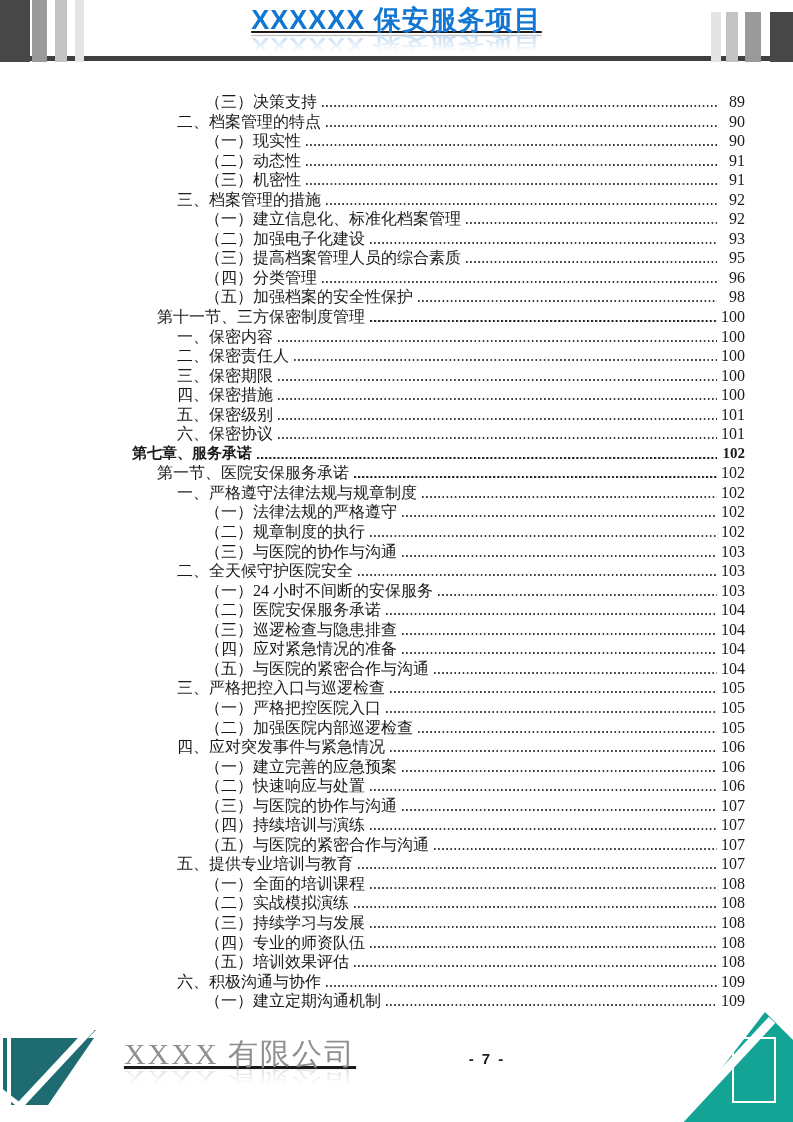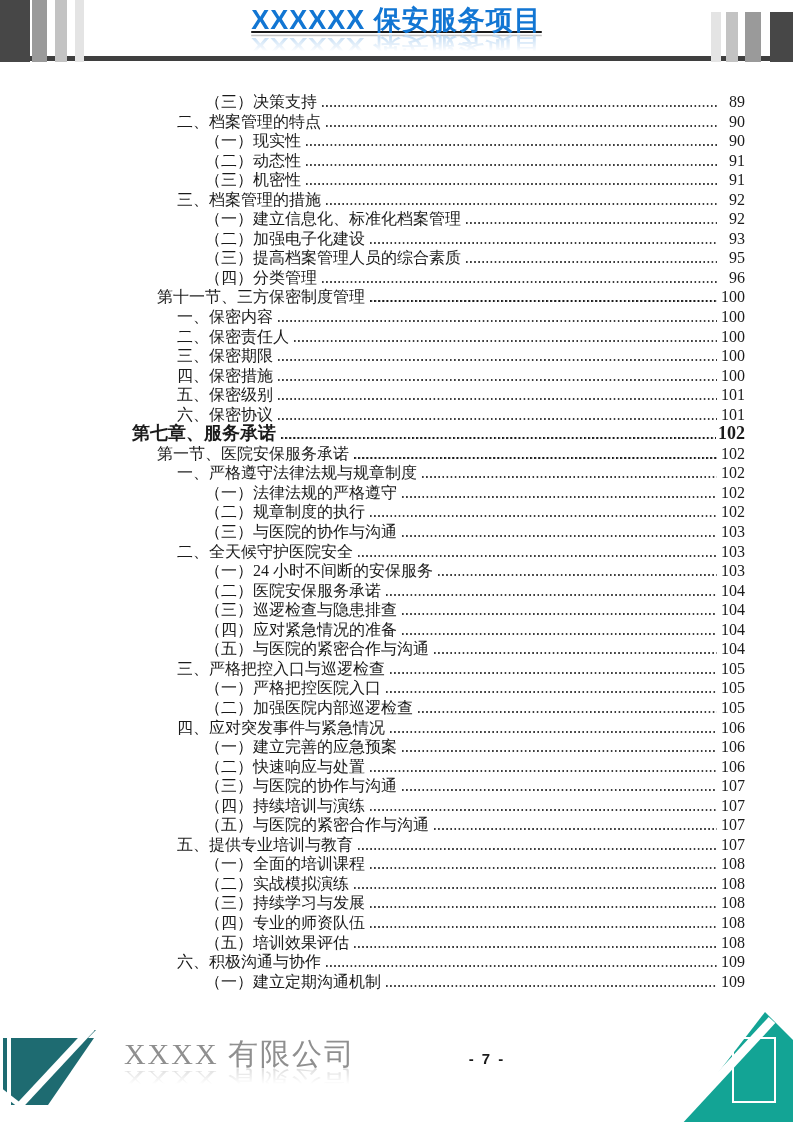--- a/index.html
+++ b/index.html
@@ -36,29 +36,29 @@
   .row .t{white-space:nowrap;}
   .row .leader{
     flex:1;align-self:stretch;margin:0 2px 0 5px;
     background-image:radial-gradient(circle at 1px 1px,#3c3c3c 0.9px,transparent 1.1px);
     background-size:4.1px 3px;background-repeat:repeat-x;background-position:0 13px;
   }
   .row .pg{min-width:26px;text-align:right;white-space:nowrap;}
   .lvl-l3{padding-left:73px;}
   .lvl-l2{padding-left:45px;}
   .lvl-section{padding-left:25px;font-weight:normal;}
-  .lvl-chapter{padding-left:0;font-weight:bold;font-size:18px;}
+  .lvl-chapter{padding-left:0;font-weight:bold;font-size:15px;}
   .lvl-section .leader,.lvl-chapter .leader{
     background-image:radial-gradient(circle at 1px 1px,#1a1a1a 1.05px,transparent 1.25px);
   }
   
   .deco{position:absolute;}
   .deco-left{left:2px;top:1030px;}
   .deco-right{left:650px;top:1008px;}
-  .company-wrap{position:absolute;left:120px;top:1038px;width:240px;text-align:center;line-height:1.05;}
+  .company-wrap{position:absolute;left:120px;top:1038px;width:240px;text-align:center;line-height:1.05;text-decoration:underline;}
   .company{
     font-family:"Liberation Serif","DejaVu Serif",serif;
     font-size:30px;color:#8f8f8f;letter-spacing:2px;white-space:nowrap;
   }
   .company-reflect{
     font-family:"Liberation Serif","DejaVu Serif",serif;
     font-size:30px;color:#8f8f8f;letter-spacing:2px;white-space:nowrap;
     transform:scaleY(-0.7);opacity:.35;filter:blur(.5px);margin-top:-8px;
     -webkit-mask-image:linear-gradient(to bottom,transparent 20%,rgba(0,0,0,.9) 95%);
     mask-image:linear-gradient(to bottom,transparent 20%,rgba(0,0,0,.9) 95%);
@@ -131,20 +131,25 @@
     <div class="row lvl-l3">
     <span class="t">（三）提高档案管理人员的综合素质</span>
     <span class="leader"></span>
     <span class="pg">95</span>
   </div>
     <div class="row lvl-l3">
     <span class="t">（四）分类管理</span>
     <span class="leader"></span>
     <span class="pg">96</span>
   </div>
+    <div class="row lvl-l3">
+    <span class="t">（五）加强档案的安全性保护</span>
+    <span class="leader"></span>
+    <span class="pg">98</span>
+  </div>
     <div class="row lvl-section">
     <span class="t">第十一节、三方保密制度管理</span>
     <span class="leader"></span>
     <span class="pg">100</span>
   </div>
     <div class="row lvl-l2">
     <span class="t">一、保密内容</span>
     <span class="leader"></span>
     <span class="pg">100</span>
   </div>

